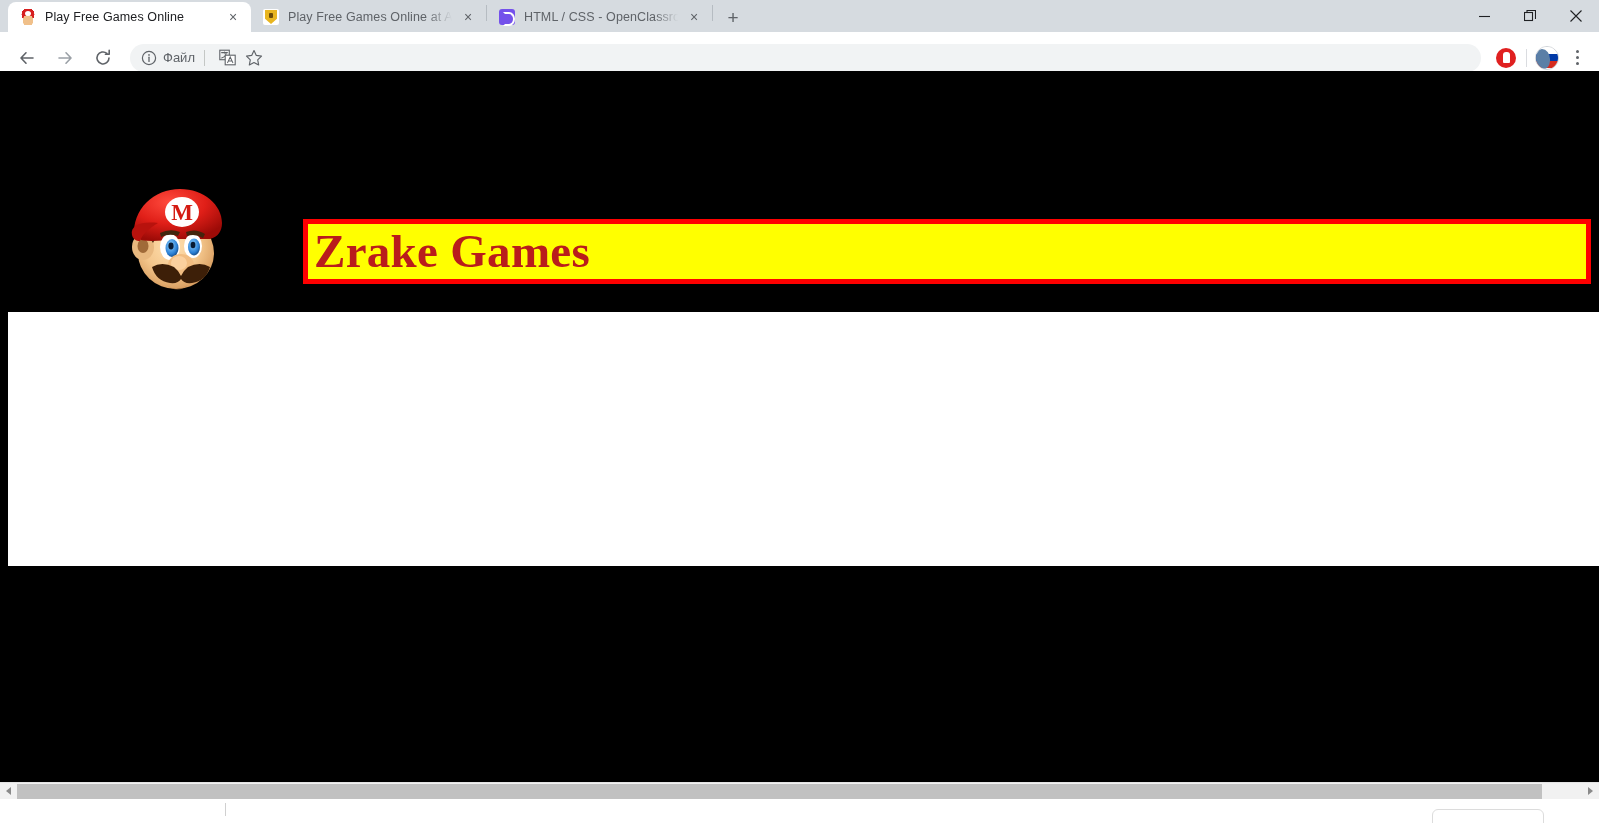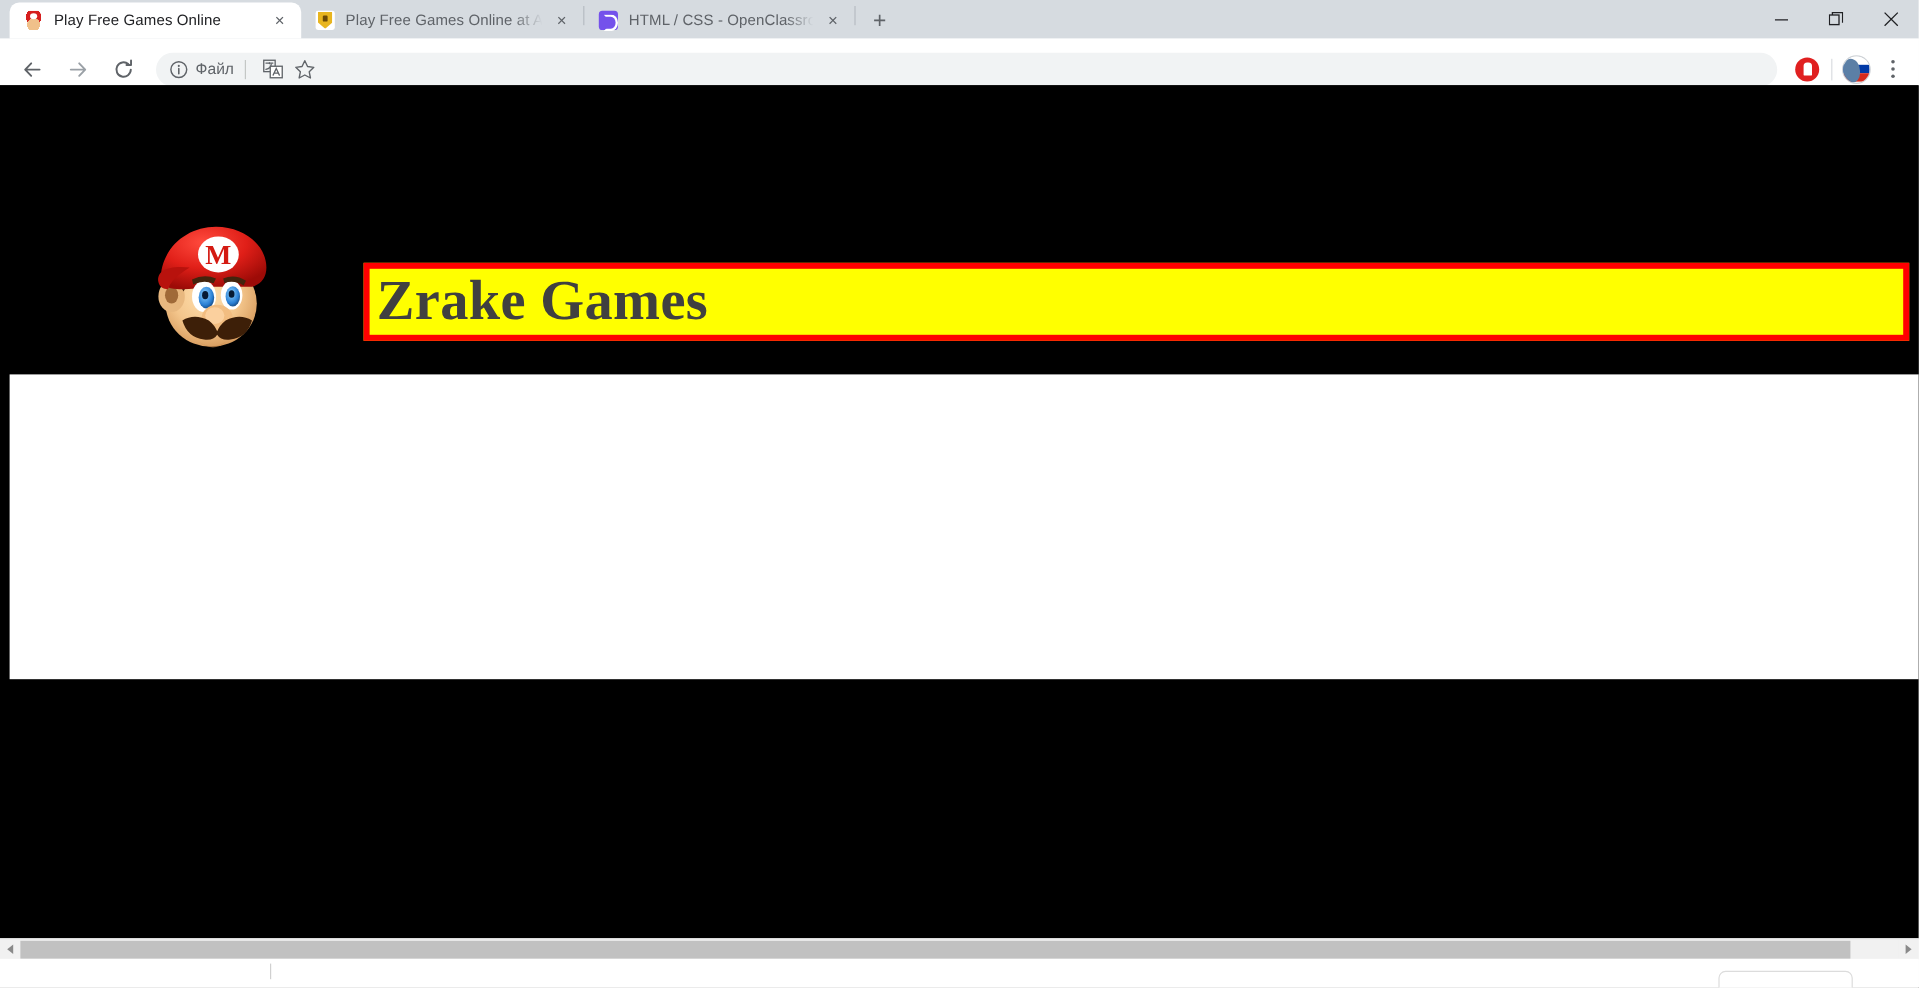--- a/index.html
+++ b/index.html
@@ -312,21 +312,21 @@
     border: 5px solid #ff0000;
     display: flex;
     align-items: center;
     overflow: hidden;
   }
   .banner-title {
     font-family: "Liberation Serif", "DejaVu Serif", serif;
     font-weight: bold;
     font-size: 47px;
     line-height: 1;
-    color: #404040;
+    color: #b91c1c;
     padding-left: 6px;
     letter-spacing: 0.3px;
     white-space: nowrap;
   }
 
   .content-panel {
     position: absolute;
     left: 8px;
     top: 241px;
     width: 1591px;

